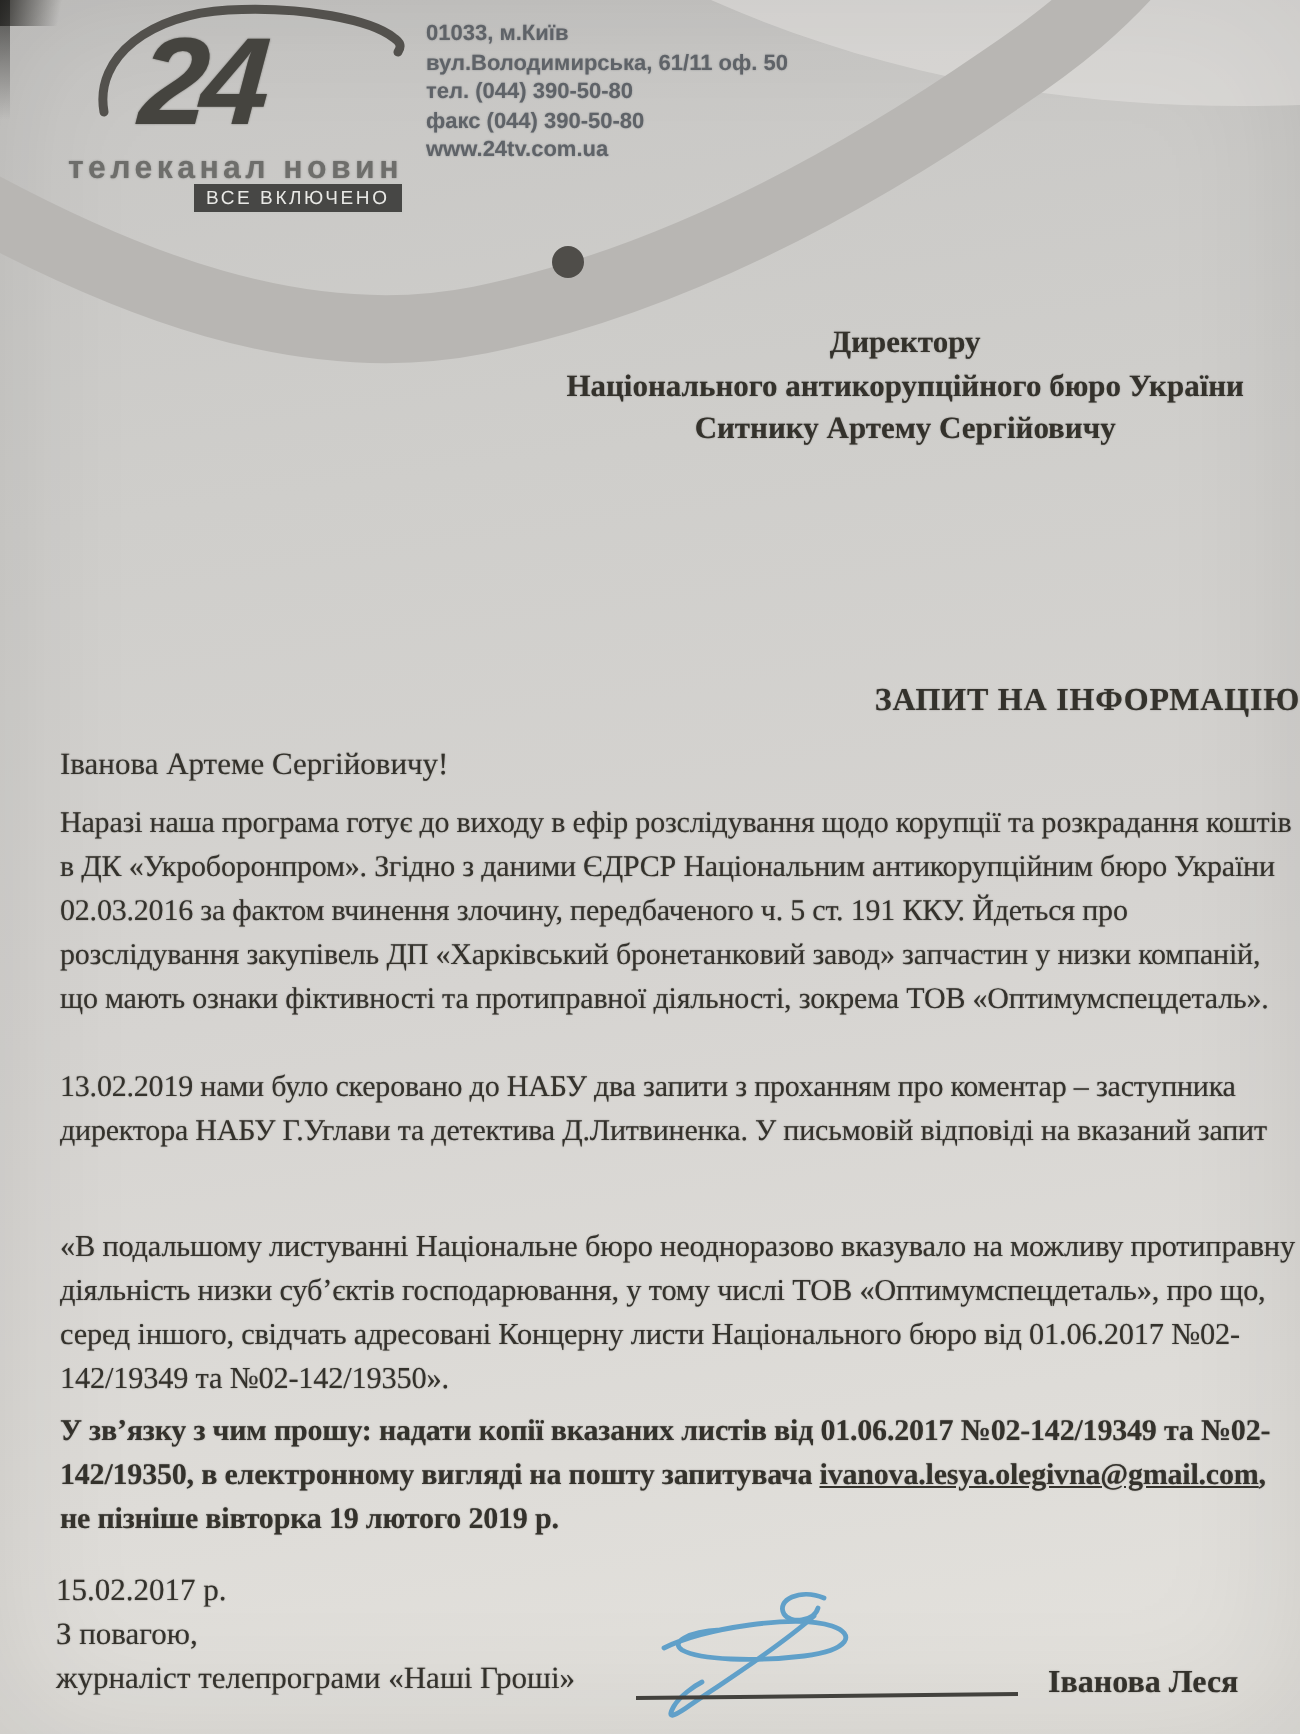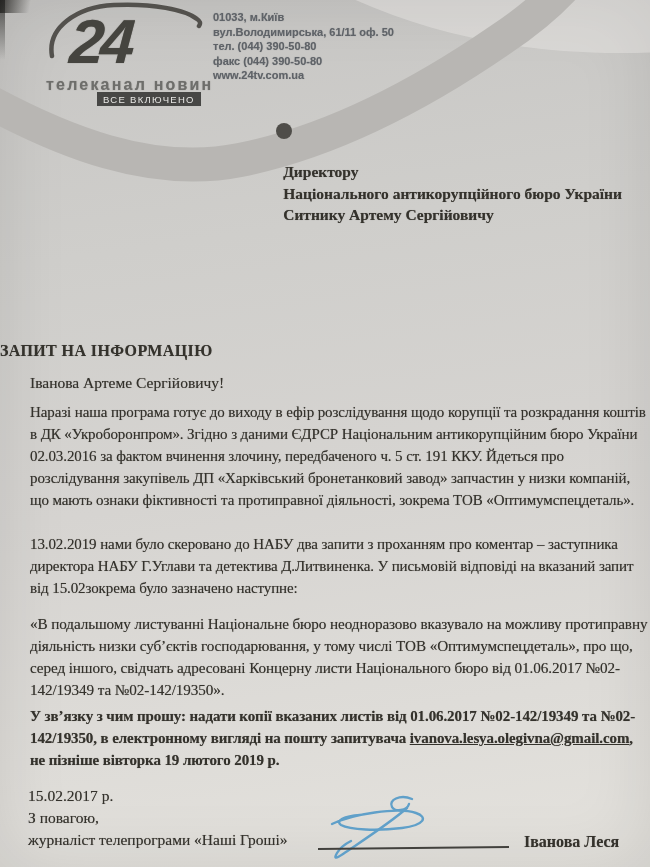--- a/index.html
+++ b/index.html
@@ -11,42 +11,42 @@
   }
   .abs{position:absolute;}
   
   .logo-num{
     position:absolute;left:70px;top:6px;
     font-family:"Liberation Sans", sans-serif;font-weight:bold;font-style:italic;
     font-size:62px;letter-spacing:-4px;color:#45443f;
     transform:skewX(-4deg);text-shadow:0 0 1px rgba(60,58,52,.6);
   }
   .tagline{
-    position:absolute;left:46px;top:76px;
+    position:absolute;left:34px;top:76px;
     font-family:"Liberation Sans", sans-serif;font-weight:bold;
     font-size:16px;letter-spacing:2.2px;color:#6e6e6b;
     text-shadow:0 0 1px rgba(90,90,88,.5);
   }
   .badge{
     position:absolute;left:96px;top:91px;
     font-family:"Liberation Sans", sans-serif;font-weight:normal;
     font-size:9.5px;letter-spacing:1.3px;color:#e9e9e6;
     background:#474745;border:1.5px solid #c9c9c6;padding:1.5px 6px;
   }
   .contact{
     position:absolute;left:213px;top:10px;
     font-family:"Liberation Sans", sans-serif;font-weight:bold;
     font-size:11px;line-height:14.5px;color:#5f6368;
     text-shadow:0 0 1px rgba(80,84,90,.45);
   }
   
   .ink{color:#34322c;text-shadow:0 0 .7px rgba(52,50,44,.55);}
-  .rblock{position:absolute;right:28px;text-align:left;font-size:15.5px;line-height:21.5px;}
+  .rblock{position:absolute;right:28px;text-align:center;font-size:15.5px;line-height:21.5px;}
   .bold{font-weight:bold;}
-  .title{position:absolute;left:0;right:0;top:342px;text-align:left;
+  .title{position:absolute;left:0;right:0;top:342px;text-align:right;
     font-size:16px;font-weight:bold;letter-spacing:.4px;}
   .bodyline{white-space:nowrap;}
   .para{position:absolute;left:30px;right:20px;font-size:15px;line-height:22px;letter-spacing:-0.1px;}
   .quote{font-size:15.2px;}
   .request{font-weight:bold;}
   .u{text-decoration:underline;}
   .sig-line{position:absolute;left:318px;top:847px;width:191px;height:2px;background:#42413d;transform:rotate(-0.6deg);}
   .corner-dark{position:absolute;left:0;top:0;width:42px;height:13px;
     background:linear-gradient(100deg,#23221f 0%,rgba(35,34,31,0) 70%);opacity:.85;}
   .edge-dark{position:absolute;left:0;top:0;width:5px;height:60px;
@@ -95,21 +95,20 @@
     <div class="bodyline">Наразі наша програма готує до виходу в ефір розслідування щодо корупції та розкрадання коштів</div>
     <div class="bodyline">в ДК «Укроборонпром». Згідно з даними ЄДРСР Національним антикорупційним бюро України</div>
     <div class="bodyline">02.03.2016 за фактом вчинення злочину, передбаченого ч. 5 ст. 191 ККУ. Йдеться про</div>
     <div class="bodyline">розслідування закупівель ДП «Харківський бронетанковий завод» запчастин у низки компаній,</div>
     <div class="bodyline">що мають ознаки фіктивності та протиправної діяльності, зокрема ТОВ «Оптимумспецдеталь».</div>
   </div>
 
   <div class="para ink" style="top:533px;">
     <div class="bodyline">13.02.2019 нами було скеровано до НАБУ два запити з проханням про коментар – заступника</div>
     <div class="bodyline">директора НАБУ Г.Углави та детектива Д.Литвиненка. У письмовій відповіді на вказаний запит</div>
-    <div class="bodyline">від 15.02зокрема було зазначено наступне:</div>
   </div>
 
   <div class="para quote ink" style="top:613px;">
     <div class="bodyline">«В подальшому листуванні Національне бюро неодноразово вказувало на можливу протиправну</div>
     <div class="bodyline">діяльність низки суб’єктів господарювання, у тому числі ТОВ «Оптимумспецдеталь», про що,</div>
     <div class="bodyline">серед іншого, свідчать адресовані Концерну листи Національного бюро від 01.06.2017 №02-</div>
     <div class="bodyline">142/19349 та №02-142/19350».</div>
   </div>
 
   <div class="para request ink" style="top:705px;">

